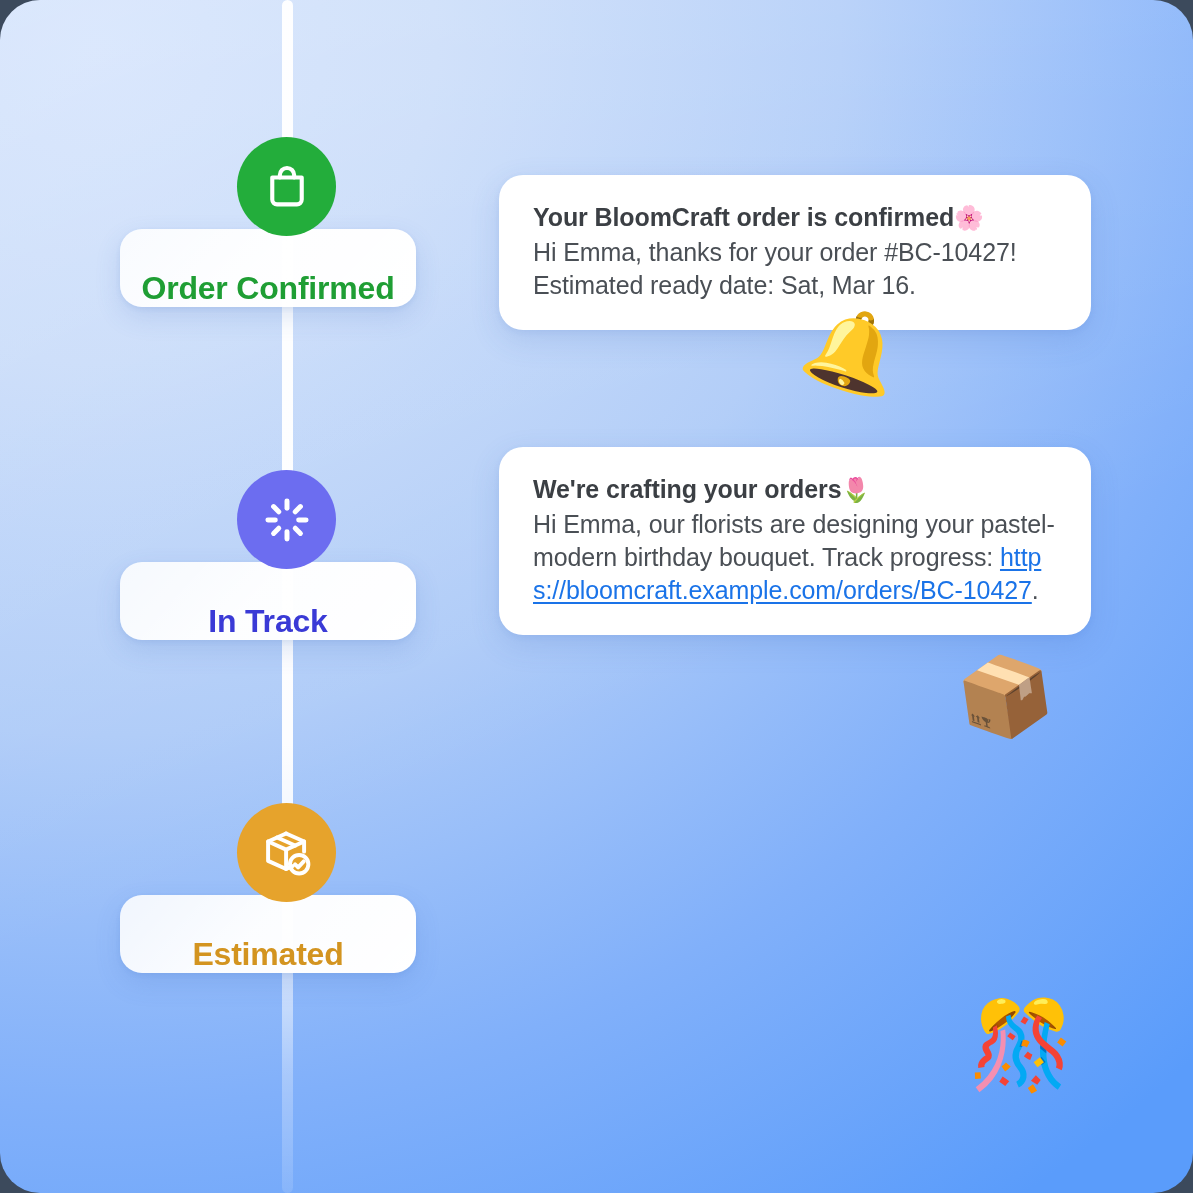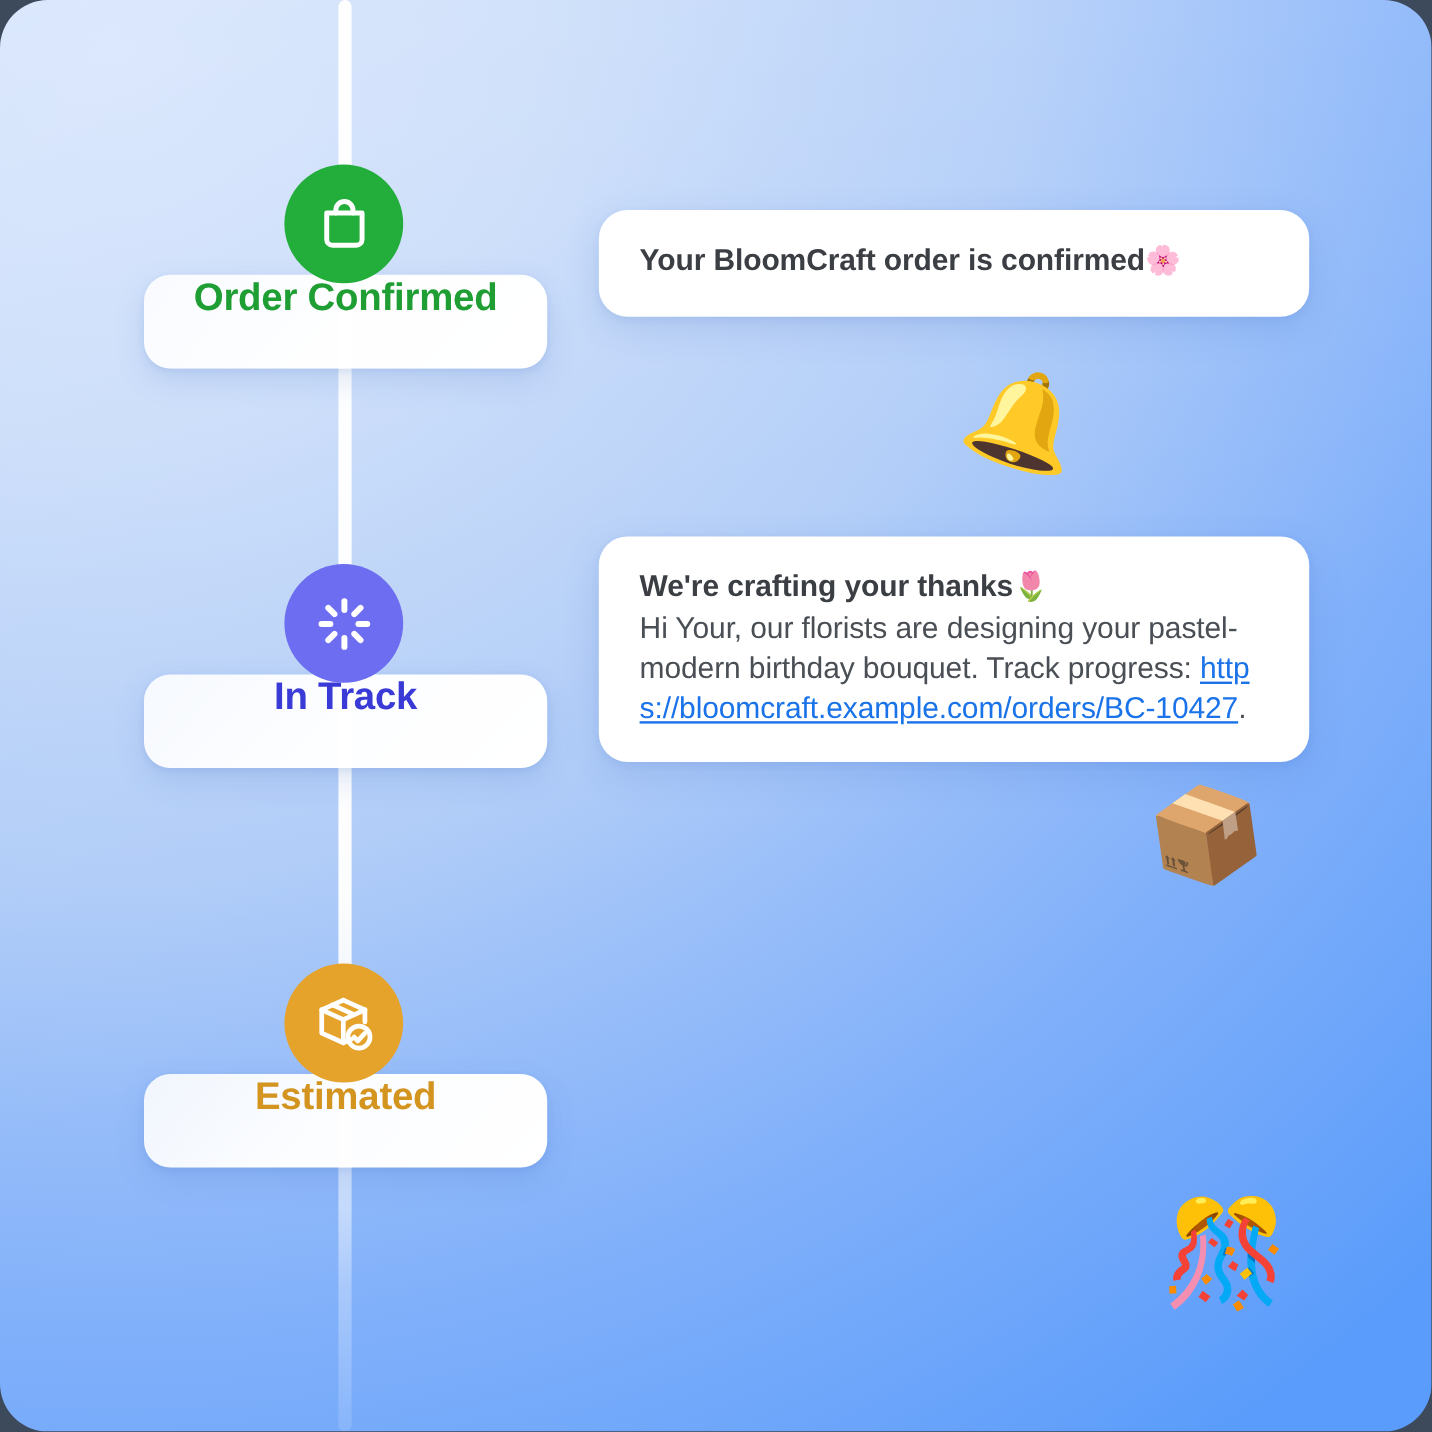--- a/index.html
+++ b/index.html
@@ -80,25 +80,25 @@
   .node svg { display: block; }
 
   .node-green   { background: #23ad3b; }
   .node-purple  { background: #6c6df0; }
   .node-amber   { background: #e6a32c; }
 
   .pill {
     position: absolute;
     left: 120px;
     top: 92px;
-    width: 336px;
+    width: 296px;
     height: 78px;
     border-radius: 22px;
     display: flex;
-    align-items: flex-start;
+    align-items: flex-end;
     justify-content: center;
     background: linear-gradient(135deg, rgba(255,255,255,0.86) 0%, rgba(255,255,255,0.97) 45%, #ffffff 100%);
     box-shadow: 0 10px 26px rgba(60,105,190,0.16), 0 2px 5px rgba(60,105,190,0.10);
     z-index: 2;
   }
   .pill-label {
     font-size: 32px;
     font-weight: 700;
     letter-spacing: -0.2px;
     white-space: nowrap;
@@ -222,25 +222,26 @@
         <span class="pill-label lbl-amber">Estimated</span>
       </div>
     </div>
 
   </div>
 
   <div class="cards">
 
     <div class="card card-1">
       <p class="card-title"><span>Your BloomCraft order is confirmed</span><span class="emo">🌸</span></p>
+      <p class="card-body">Hi Emma, thanks for your order #BC-10427! Estimated ready date: Sat, Mar 16.</p>
     </div>
 
     <div class="card card-2">
-      <p class="card-title"><span>We're crafting your thanks</span><span class="emo">🌷</span></p>
-      <p class="card-body"><span>Hi Your, our florists are designing your pastel-modern birthday bouquet. Track progress: </span><a class="card-link" href="#">https://bloomcraft.example.com/orders/BC-10427</a><span>.</span></p>
+      <p class="card-title"><span>We're crafting your orders</span><span class="emo">🌷</span></p>
+      <p class="card-body"><span>Hi Emma, our florists are designing your pastel-modern birthday bouquet. Track progress: </span><a class="card-link" href="#">https://bloomcraft.example.com/orders/BC-10427</a><span>.</span></p>
     </div>
 
 
   </div>
 
   <span class="sticker sticker-bell">🔔</span>
   <span class="sticker sticker-package">📦</span>
   <span class="sticker sticker-confetti">🎊</span>
 
 </div>

